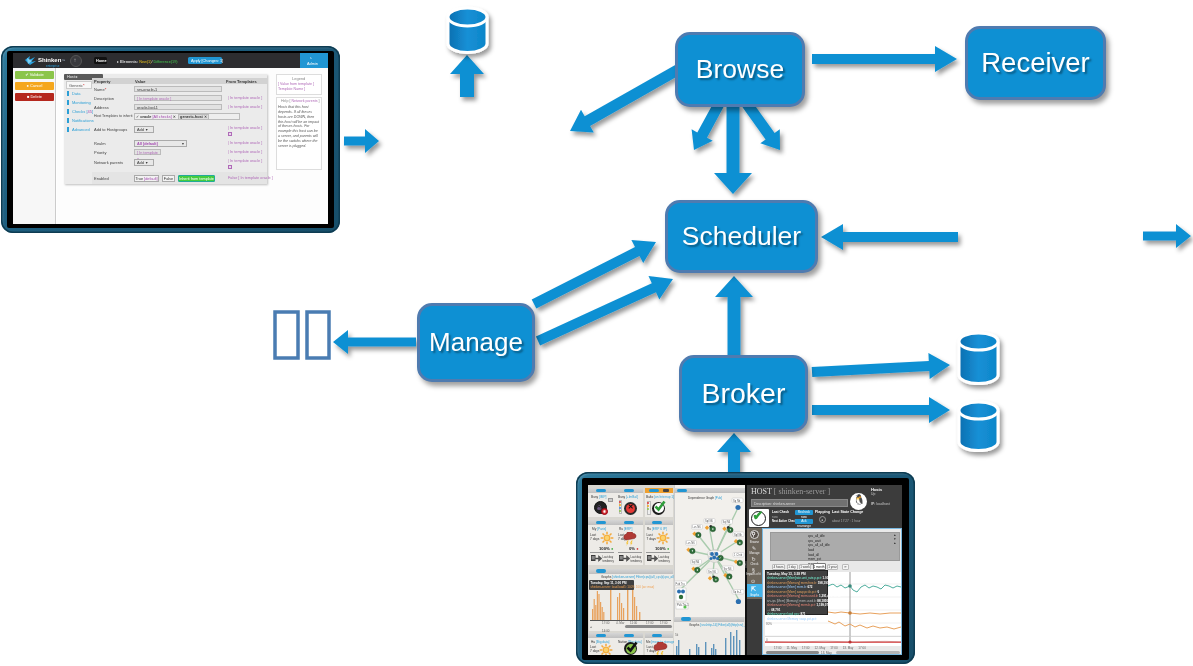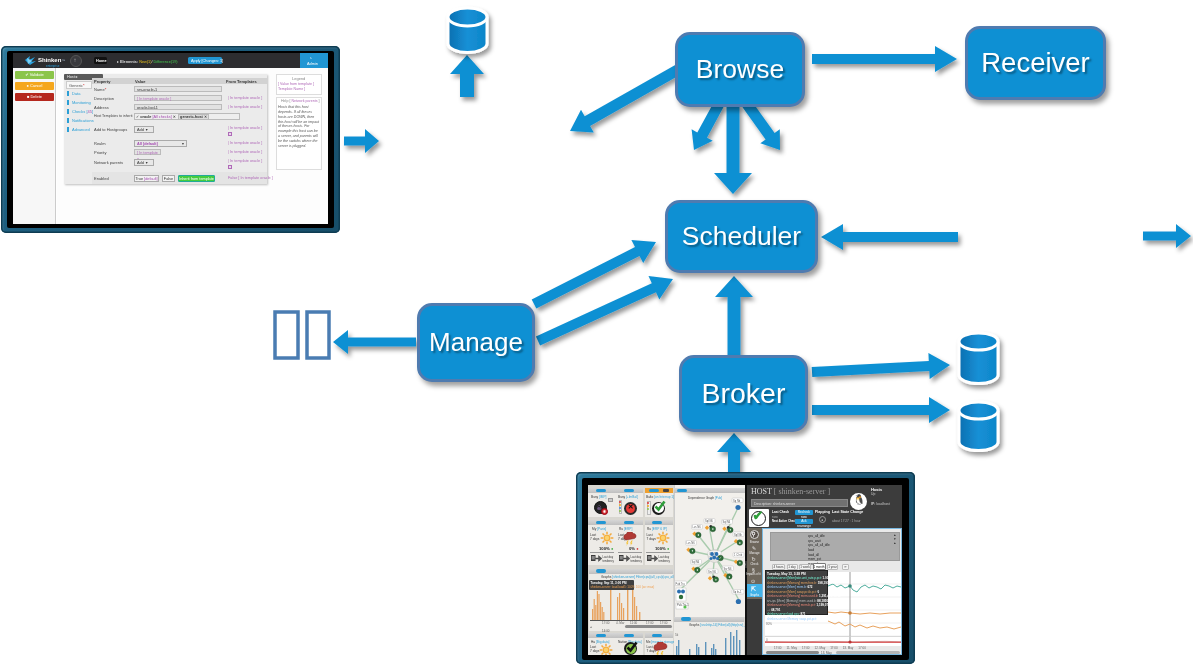--- a/index.html
+++ b/index.html
@@ -1,19 +1,19 @@
 <!DOCTYPE html>
 <html><head><meta charset="utf-8"><style>
 *{margin:0;padding:0;box-sizing:border-box}
 body{font-family:"Liberation Sans",sans-serif;background:#fff}
 #stage{position:relative;width:1193px;height:666px;overflow:hidden;background:#fff}
 .box{position:absolute;background:#0e90d3;border:3px solid #4f7bb0;border-radius:15px;
  box-shadow:3px 4px 5px rgba(0,0,0,.38);display:flex;align-items:center;justify-content:center;
  color:#fff;font-size:27px;text-shadow:2px 2px 2px rgba(0,0,0,.38)}
-.mon{position:absolute;background:linear-gradient(135deg,#2f7c9e 0%,#1e5f80 30%,#174e69 100%);border-radius:5px;box-shadow:inset 0 0 0 1.5px #0e3c52, inset 2px 2px 2px rgba(255,255,255,.18)}
+.mon{position:absolute;background:linear-gradient(135deg,#2f7c9e 0%,#1e5f80 30%,#174e69 100%);border-radius:12px;box-shadow:inset 0 0 0 1.5px #0e3c52, inset 2px 2px 2px rgba(255,255,255,.18)}
 .bez{position:absolute;background:#000;border-radius:2px}
 .scr{position:absolute;background:#fff;overflow:hidden}
 .t{position:absolute;white-space:nowrap}
 </style></head><body>
 <div id="stage">
 
 <svg width="1193" height="666" style="position:absolute;left:0;top:0" viewBox="0 0 1193 666">
 <defs>
         <filter id="ds" x="-30%" y="-30%" width="170%" height="170%">
 <feDropShadow dx="2.5" dy="3.5" stdDeviation="2" flood-color="#000" flood-opacity="0.4"></feDropShadow>

